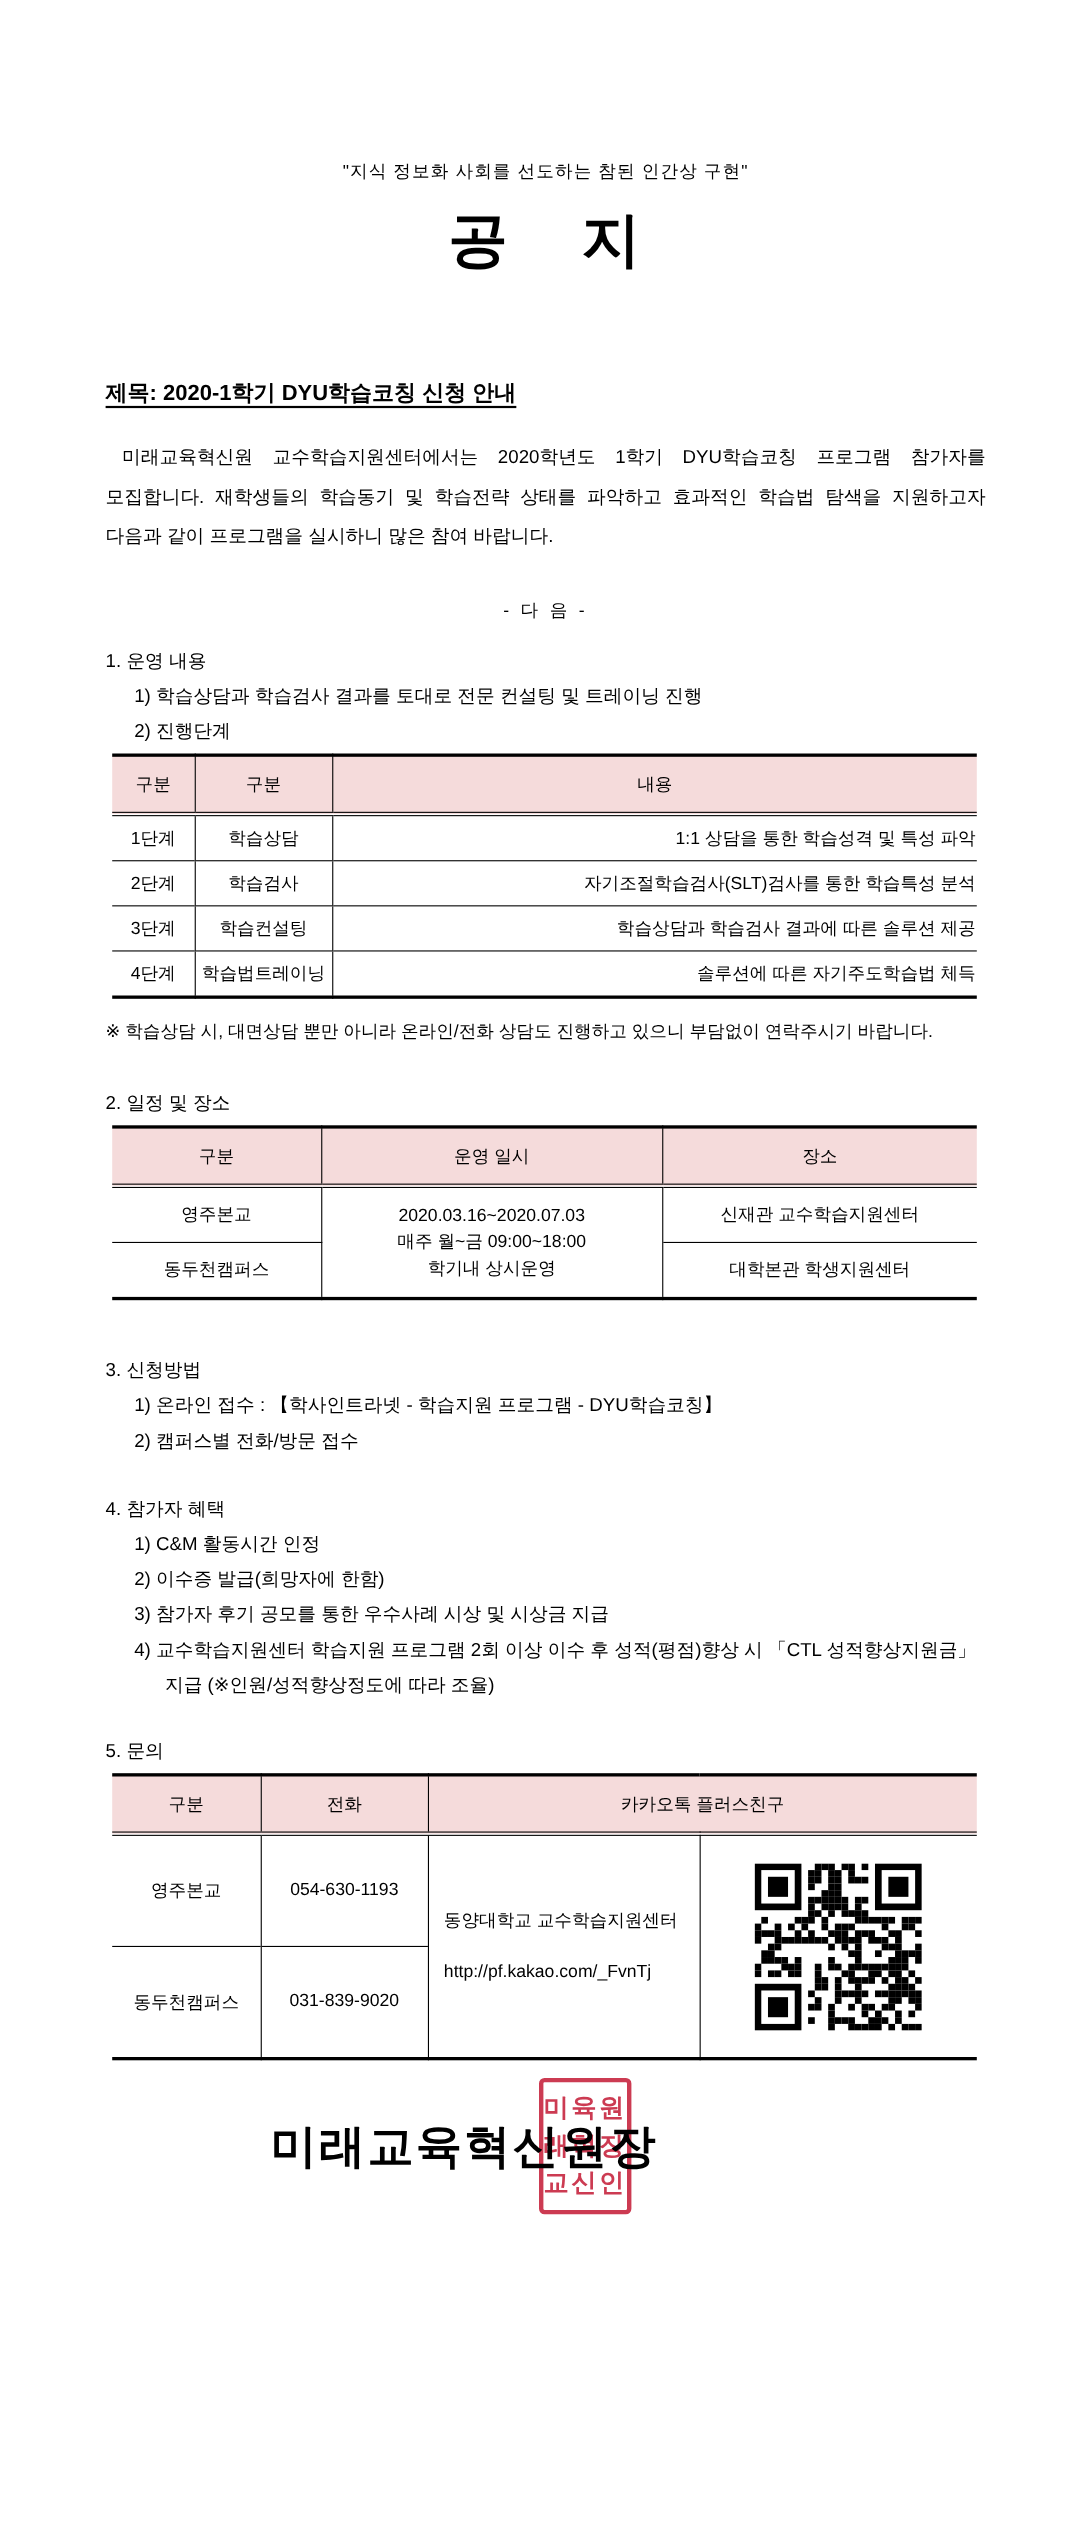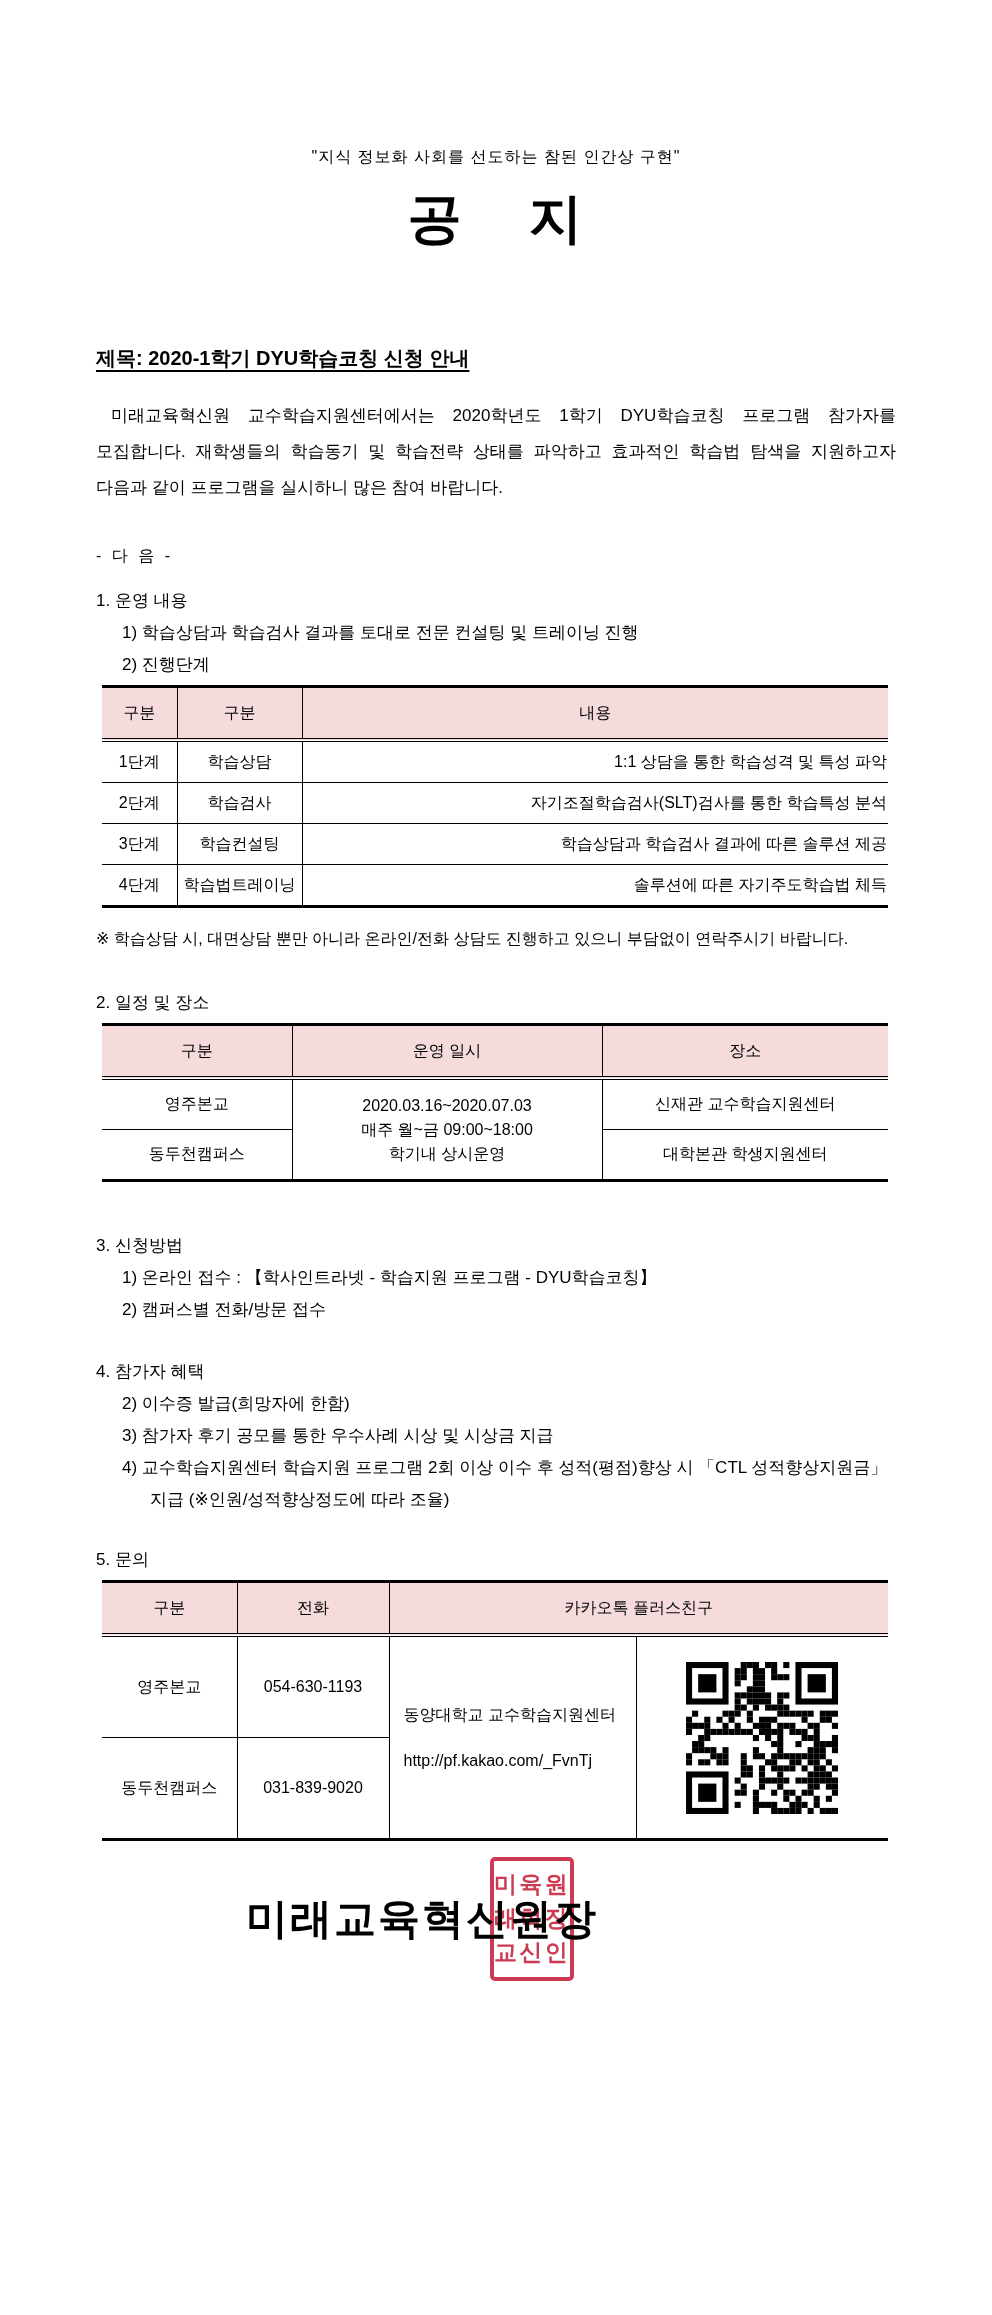--- a/index.html
+++ b/index.html
@@ -11,21 +11,21 @@
   .page{width:800px;margin:0 auto;padding-top:147px;position:relative;}
 
   
   .quote{font-size:16px;text-align:center;letter-spacing:1px;line-height:20px;}
   .notice-heading{margin-top:14px;font-size:54px;font-weight:800;text-align:center;
     word-spacing:48px;line-height:75px;letter-spacing:2px;}
   .subject{margin-top:88px;font-size:20px;font-weight:700;line-height:28px;
     text-decoration:underline;text-underline-offset:5px;}
   .intro{margin-top:26px;font-size:17px;line-height:36px;text-align:justify;text-indent:15px;
     word-break:keep-all;}
-  .daum{margin-top:34px;font-size:16px;letter-spacing:3px;line-height:32px;}
+  .daum{margin-top:34px;font-size:16px;text-align:center;letter-spacing:3px;line-height:32px;}
 
   
   .sec-title{font-size:17px;line-height:32px;}
   .sec1{margin-top:13px;} .sec2{margin-top:32px;} .sec3{margin-top:48px;}
   .sec4{margin-top:30px;} .sec5{margin-top:28px;}
   .items{margin-left:26px;}
   .item{font-size:17px;line-height:32px;padding-left:28px;text-indent:-28px;word-break:keep-all;}
   .note{margin-top:14px;font-size:16px;line-height:33px;padding-left:26px;text-indent:-26px;
     word-break:keep-all;}
 
@@ -148,20 +148,21 @@
     <div class="sec-title">3. 신청방법</div>
     <div class="items">
       <div class="item">1) 온라인 접수 : 【학사인트라넷 - 학습지원 프로그램 - DYU학습코칭】</div>
       <div class="item">2) 캠퍼스별 전화/방문 접수</div>
     </div>
   </div>
 
   <div class="sec4">
     <div class="sec-title">4. 참가자 혜택</div>
     <div class="items">
+      <div class="item">1) C&amp;M 활동시간 인정</div>
       <div class="item">2) 이수증 발급(희망자에 한함)</div>
       <div class="item">3) 참가자 후기 공모를 통한 우수사례 시상 및 시상금 지급</div>
       <div class="item">4) 교수학습지원센터 학습지원 프로그램 2회 이상 이수 후 성적(평점)향상 시 「CTL 성적향상지원금」 지급 (※인원/성적향상정도에 따라 조율)</div>
     </div>
   </div>
 
   <div class="sec5">
     <div class="sec-title">5. 문의</div>
     <table class="t3">
       <colgroup>

